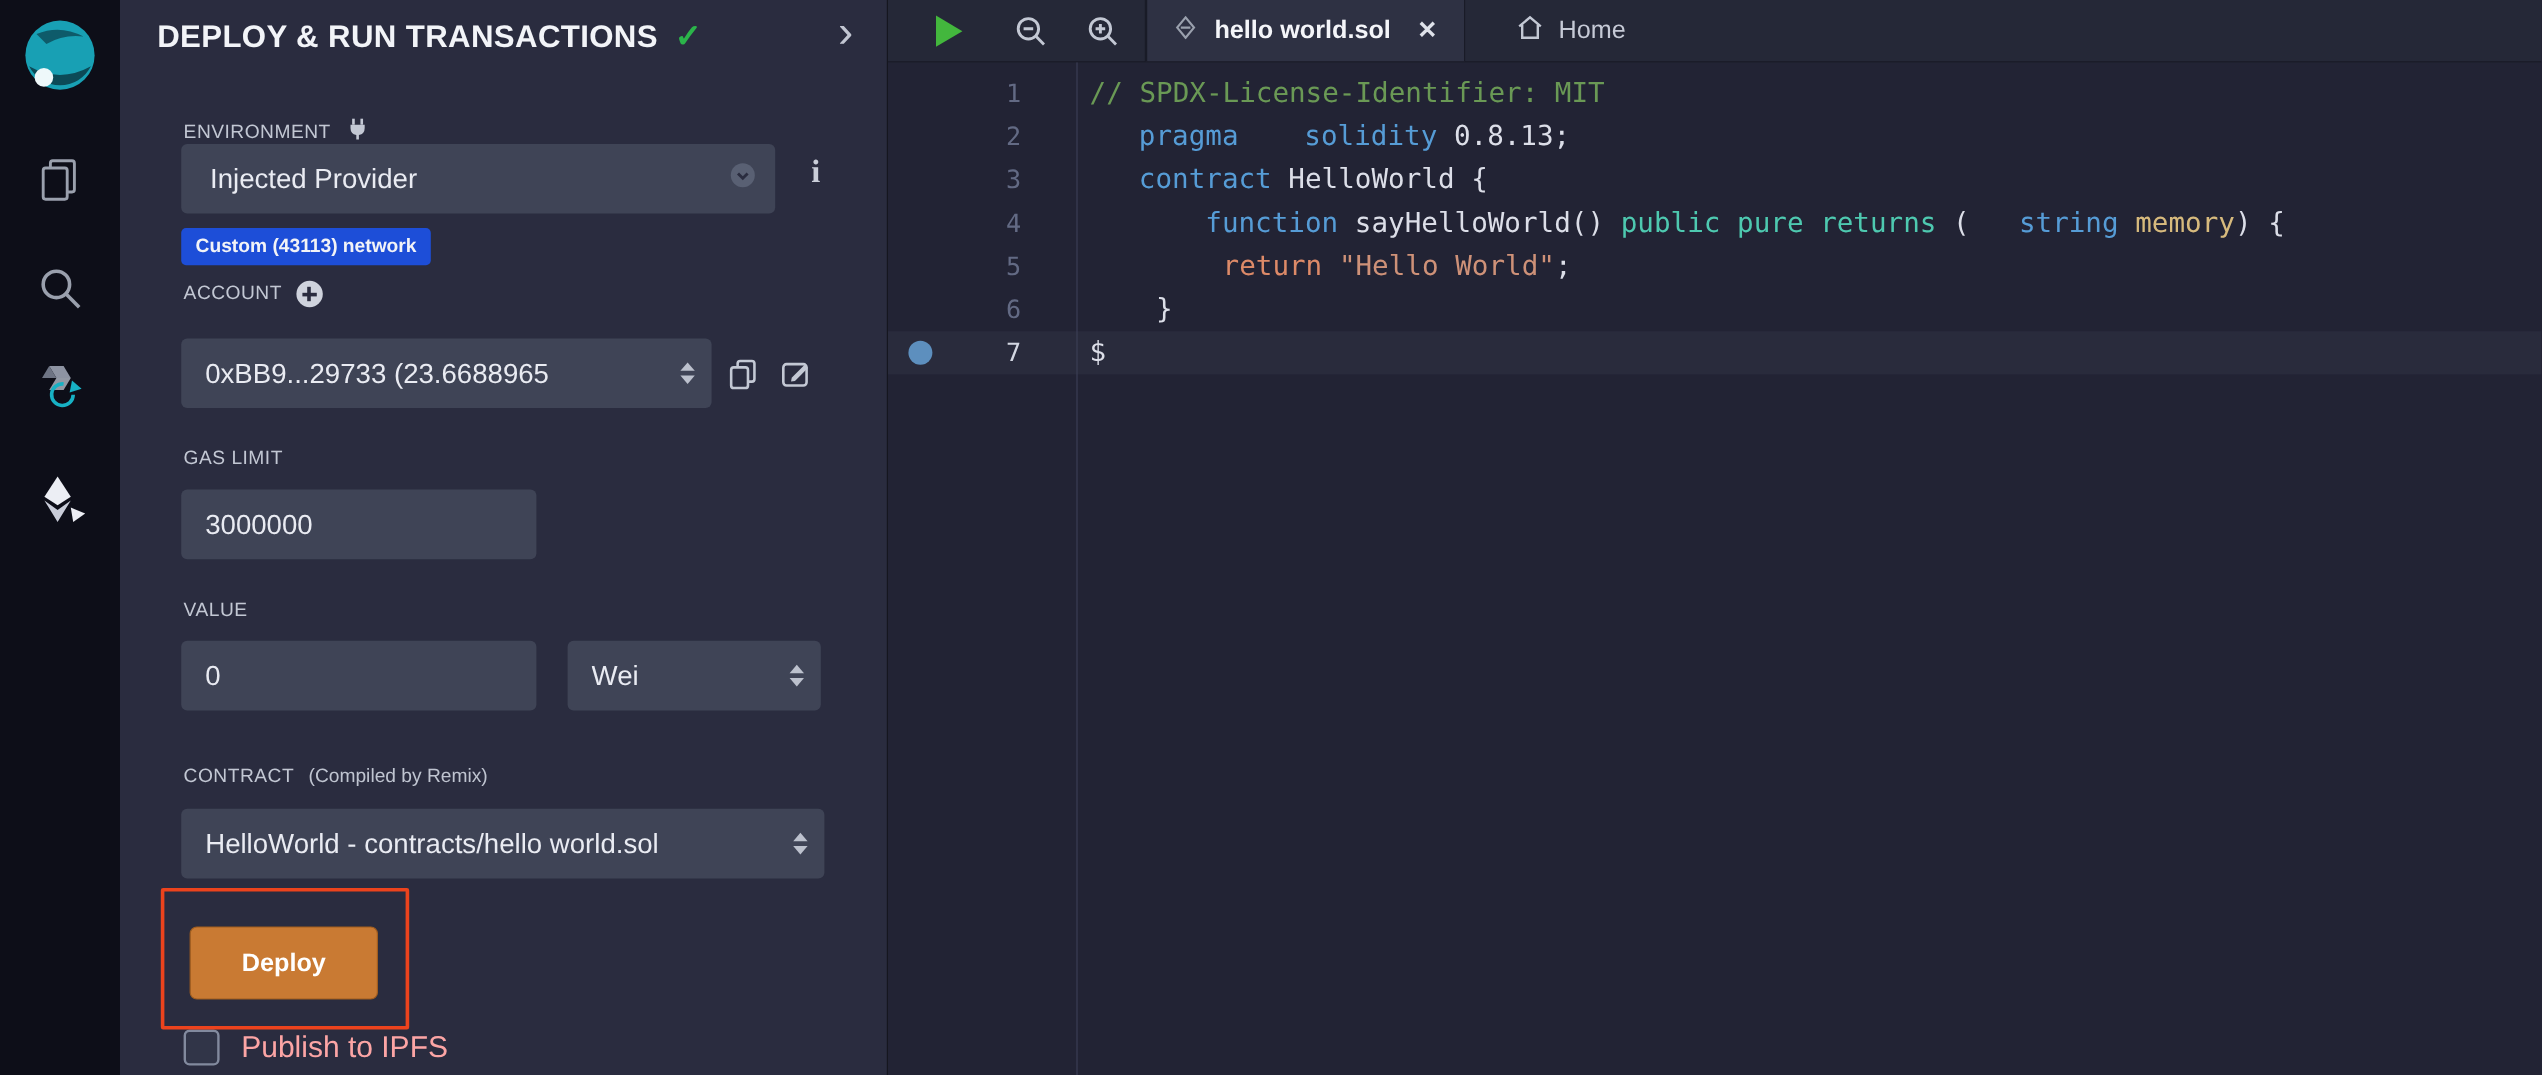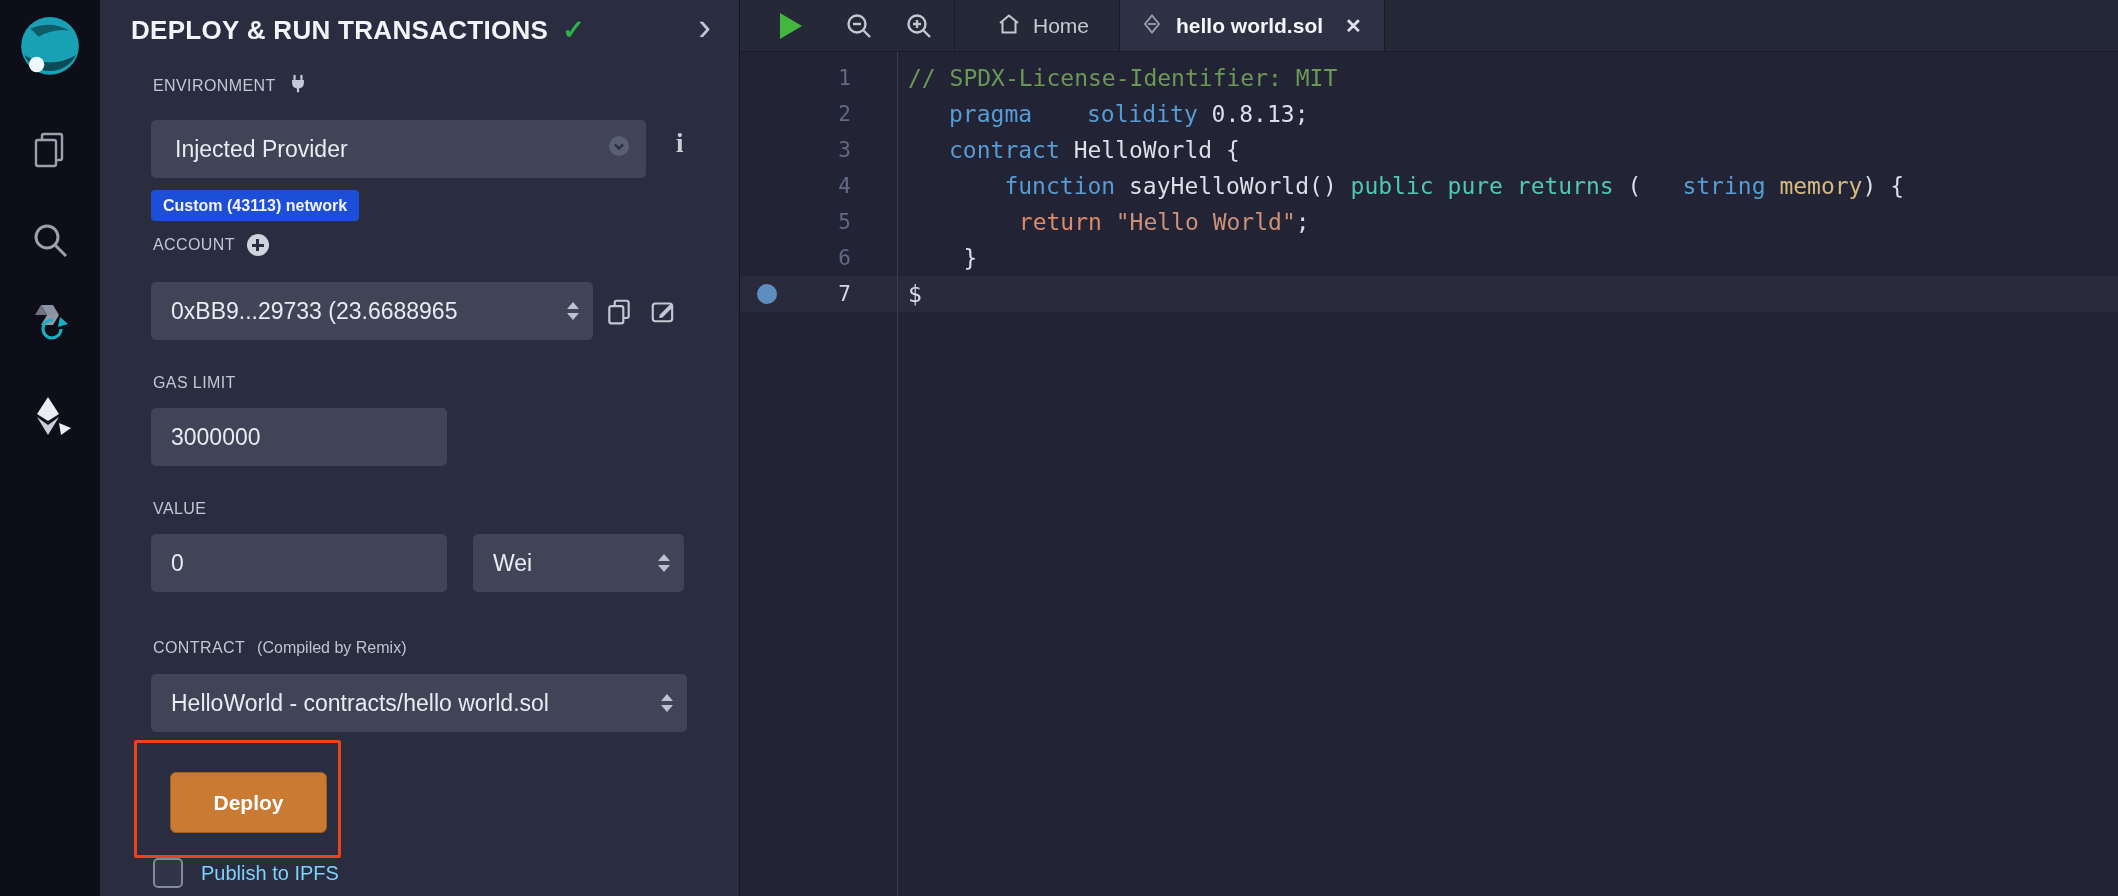--- a/index.html
+++ b/index.html
@@ -22,21 +22,21 @@
     position:relative; border-right:1px solid #15161f; }
   .title-row { position:absolute; left:31px; top:8px; right:14px; height:44px;
     display:flex; align-items:center; gap:14px; }
   .title { font-size:26px; font-weight:700; color:#f2f4f8; letter-spacing:.3px; }
   .check { font-size:27px; font-weight:700; color:#2bb44a; }
   .chev { margin-left:auto; font-size:38px; font-weight:400; color:#c2c6d2; line-height:1;
     margin-right:14px; margin-top:-6px; }
 
   .lbl { position:absolute; left:53px; display:flex; align-items:center; gap:12px;
     font-size:16px; color:#c2c7d3; letter-spacing:.4px; }
-  .env-lbl { top:74px;justify-content:center; }
+  .env-lbl { top:98px;justify-content:center; }
   .acct-lbl { top:234px; }
   .gas-lbl { top:374px; }
   .value-lbl { top:500px; }
   .contract-lbl { top:639px; }
   .sub { letter-spacing:0; color:#bfc4d0; }
 
   .select,.input { position:absolute; background:#3f4456; border-radius:5px; height:58px;
     display:flex; align-items:center; padding:0 14px 0 20px; font-size:23px; color:#e9ebf2; }
   .env-select { left:51px; top:120px; width:495px;padding-left:24px; }
   .acct-select { left:51px; top:282px; width:442px; }
@@ -58,29 +58,29 @@
     background:#1d4ed8; border-radius:4px; font-size:16px; font-weight:700; color:#f2f3f7; }
 
   .plus-circle { width:22px; height:22px; border-radius:50%; background:#cfd3dd; position:relative; }
   .plus-circle::before { content:""; position:absolute; left:5px; right:5px; top:9.5px; height:3px; background:#2a2c3f; }
   .plus-circle::after  { content:""; position:absolute; top:5px; bottom:5px; left:9.5px; width:3px; background:#2a2c3f; }
 
   .icon-btn { position:absolute; width:28px; height:28px; }
   .copy { left:505px; top:297px; }
   .edit { left:549px; top:297px; }
 
-  .deploy-btn { position:absolute; left:70px; top:772px; width:157px; height:61px;
+  .deploy-btn { position:absolute; left:58px; top:772px; width:157px; height:61px;
     background:#c97a33; border:1px solid #a05d1f; border-radius:6px; font-size:21px; font-weight:700;
     color:#ffffff; font-family:"Liberation Sans", sans-serif; cursor:pointer; }
   .red-box { position:absolute; left:34px; top:740px; width:207px; height:118px;
     border:3px solid #ec431d; border-radius:2px; pointer-events:none; z-index:5; }
 
   .ipfs-row { position:absolute; left:53px; top:858px; display:flex; align-items:center; gap:18px; }
   .checkbox { width:30px; height:30px; border:2px solid #828a9e; border-radius:5px; background:#313548; }
-  .ipfs-lbl { font-size:20px; color:#7dd3fc; }
+  .ipfs-lbl { font-size:25px; color:#fca5a5; }
 
   
   .editor { flex:1; position:relative; background:#222334; }
   .topbar { position:absolute; left:0; right:0; top:0; height:52px; background:#252837;
     border-bottom:1px solid #191b27; display:flex; align-items:center; }
   .play { margin-left:40px; width:0; height:0; border-left:22px solid #43b73d;
     border-top:13px solid transparent; border-bottom:13px solid transparent; }
   .zoomicon { width:30px; height:30px; }
   .zo { margin-left:42px; } .zi { margin-left:30px; }
   .vdiv { width:1px; height:100%; background:#191b27; margin-left:20px; }
@@ -262,39 +262,39 @@
       </span>
       <span class="zoomicon zi">
         <svg viewBox="0 0 30 30" fill="none" stroke="#c3c8d4" stroke-width="2.4">
           <circle cx="13" cy="13" r="8.5"></circle>
           <line x1="19.5" y1="19.5" x2="26" y2="26"></line>
           <line x1="9" y1="13" x2="17" y2="13"></line>
           <line x1="13" y1="9" x2="13" y2="17"></line>
         </svg>
       </span>
       <span class="vdiv"></span>
+      <div class="tab tab-active">
+        <span>
+          <svg width="20" height="20" viewBox="0 0 20 20" fill="none" stroke="#9aa0ad" stroke-width="1.8">
+            <polygon points="10,1.5 17,10 10,18.5 3,10"></polygon>
+            <line x1="6" y1="10" x2="14" y2="10"></line>
+          </svg>
+        </span>
+        <span class="tab-lbl">hello world.sol</span>
+        <span class="tab-close">✕</span>
+      </div>
       <div class="tab tab-home">
         <span>
           <svg width="24" height="24" viewBox="0 0 24 24" fill="none" stroke="#c3c8d4" stroke-width="2">
             <path d="M3 11 L12 3.5 L21 11"></path>
             <path d="M5.5 9.5 V20.5 H18.5 V9.5"></path>
           </svg>
         </span>
         <span class="tab-lbl">Home</span>
       </div>
-      <div class="tab tab-active">
-        <span>
-          <svg width="20" height="20" viewBox="0 0 20 20" fill="none" stroke="#9aa0ad" stroke-width="1.8">
-            <polygon points="10,1.5 17,10 10,18.5 3,10"></polygon>
-            <line x1="6" y1="10" x2="14" y2="10"></line>
-          </svg>
-        </span>
-        <span class="tab-lbl">hello world.sol</span>
-        <span class="tab-close">✕</span>
-      </div>
     </div>
 
     <div class="code-area">
         <div class="code-line">
           <div class="gutter-cell"><span>1</span></div>
           <div class="code-cell"><span class="tok-comment">// SPDX-License-Identifier: MIT</span></div>
         </div>
         <div class="code-line">
           <div class="gutter-cell"><span>2</span></div>
           <div class="code-cell"><span class="tok-kw">pragma</span><span class="tok-plain"> </span><span class="tok-kw">solidity</span><span class="tok-plain"> 0.8.13;</span></div>

